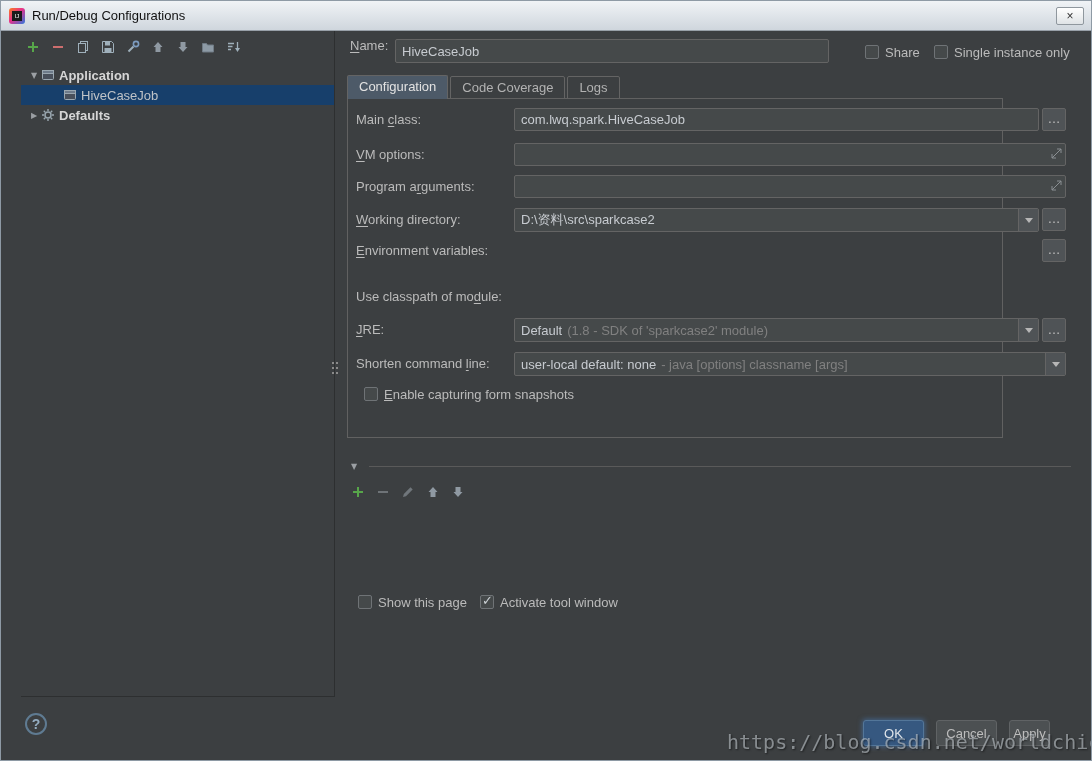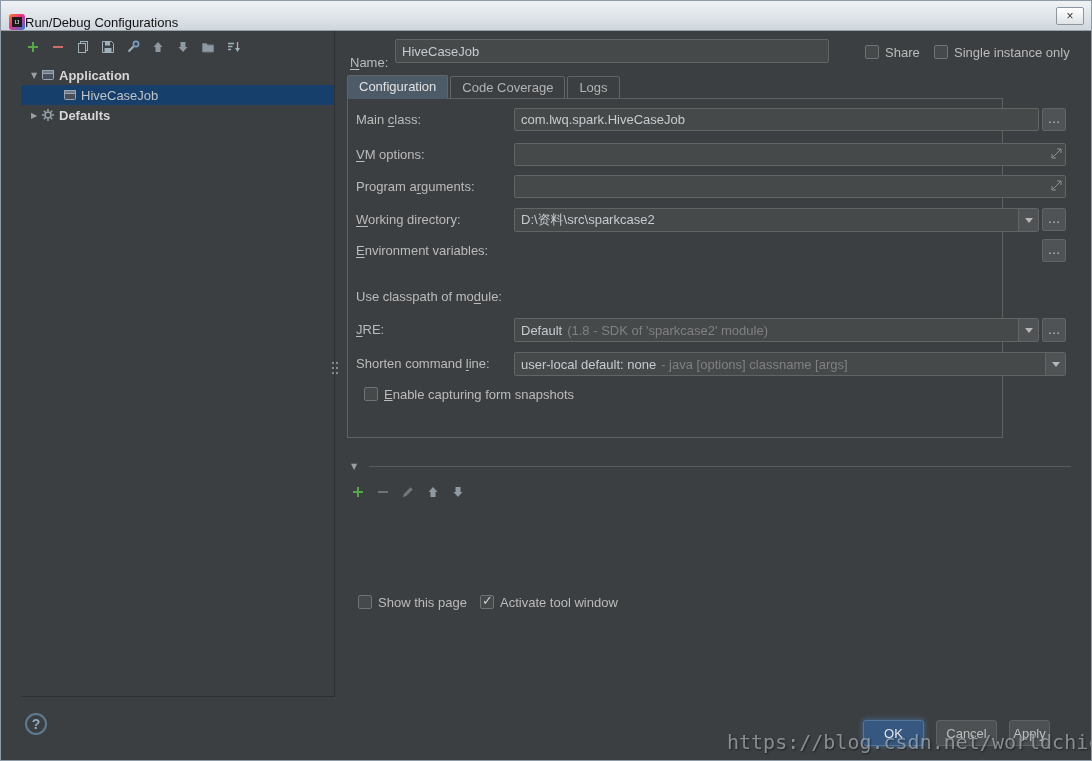--- a/index.html
+++ b/index.html
@@ -6,21 +6,21 @@
   html,body { background:#2b2b2b; }
   .window {
     position:relative; width:1092px; height:761px; background:#3c3f41;
     font-family:"Liberation Sans",sans-serif; font-size:13px; color:#bbbbbb;
     overflow:hidden; border:1px solid #8e9aa5;
   }
   
   .titlebar {
     position:absolute; left:0; top:0; right:0; height:30px;
     background:linear-gradient(#f0f3f6,#cfd6dd); border-bottom:1px solid #98a0a8;
-    display:flex; align-items:flex-end; padding:0 8px; color:#111; 
+    display:flex; align-items:center; padding:0 8px; color:#111; gap:7px;
   }
   .ij-logo { width:16px; height:16px; border-radius:3px; position:relative;
     background:linear-gradient(135deg,#fc801d,#e8308a 45%,#2a7bde); flex:0 0 auto; }
   .ij-logo i { position:absolute; inset:3px; background:#1b1b1b; color:#fff;
     font-style:normal; font-size:6px; line-height:10px; text-align:center; }
   .title-text { font-size:13px; }
   .close-btn { position:absolute; right:7px; top:6px; width:28px; height:18px;
     background:linear-gradient(#ffffff,#dfe3e6); border:1px solid #8f979e; border-radius:2px;
     color:#333; font-size:12px; line-height:16px; text-align:center; cursor:default; }
   
@@ -185,21 +185,21 @@
             </svg>
           </span>
         <span class="tlabel bold">Defaults</span>
       </div>
     </div>
   </div>
   <div class="splitter">
       <span class="dots6"></span>
     </div>
 
-  <label class="flabel" style="left:349px; top:50px; height:24px; line-height:24px"><u>N</u>ame:</label>
+  <label class="flabel" style="left:349px; top:33px; height:24px; line-height:24px"><u>N</u>ame:</label>
   <div class="tfield" style="left:394px; top:38px; width:434px; height:24px">
     <span class="fv">HiveCaseJob</span>
   </div>
   <span class="cb" style="left:864px; top:44px"></span>
   <span class="cblabel" style="left:884px; top:44px">Share</span>
   <span class="cb" style="left:933px; top:44px"></span>
   <span class="cblabel" style="left:953px; top:44px">Single instance only</span>
 
   <div class="tabs">
     <span class="tab active">Configuration</span>

